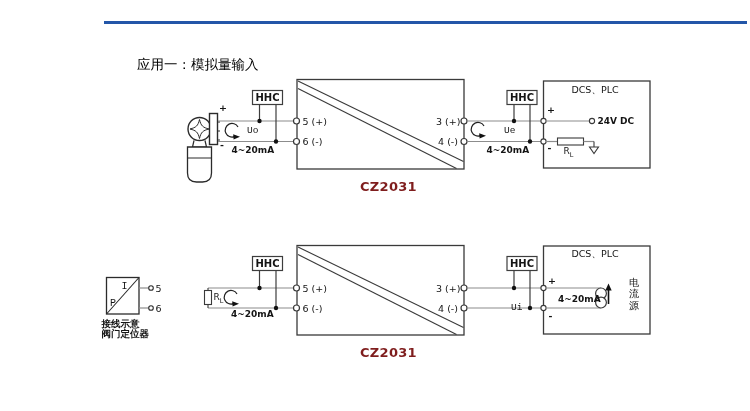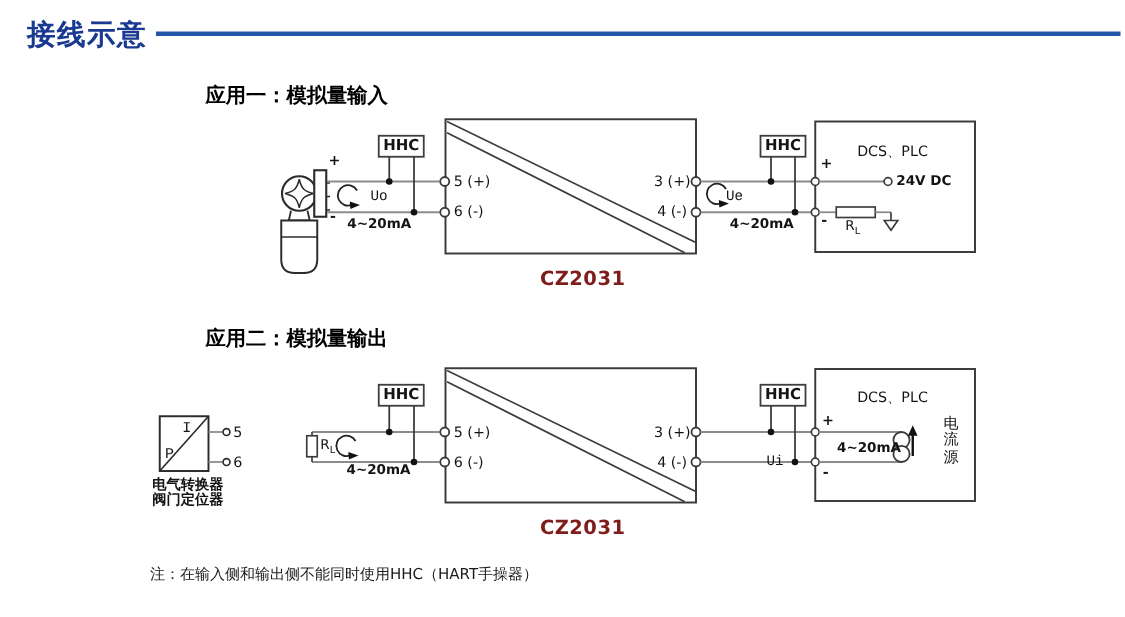--- a/index.html
+++ b/index.html
@@ -7,41 +7,40 @@
     position:relative;width:750px;height:411px;background:#ffffff;overflow:hidden;
     font-family:"DejaVu Sans","Liberation Sans",sans-serif;
   }
   .page-title{
     position:absolute;left:18px;top:10px;font-size:19px;font-weight:700;
     color:#19388f;letter-spacing:1px;white-space:nowrap;
   }
   .title-rule{position:absolute;left:104px;top:21px;width:643px;height:2.5px;background:#2356a8;}
   svg.diagram{position:absolute;left:0;top:0;}
   .lb{position:absolute;white-space:nowrap;color:#141414;line-height:1.05;}
-  .app-title{font-size:13.5px;font-weight:700;color:#000;}
+  .app-title{font-size:13.5px;font-weight:400;color:#000;}
   .hhc{width:30px;text-align:center;font-size:10px;font-weight:600;}
   .sig{font-size:9.5px;font-family:Liberation Mono, monospace;}
   .ma{font-size:9px;font-weight:bold;}
   .term{font-size:9.5px;}
   .term-r{width:22px;text-align:right;font-size:9.5px;}
   .model{width:47px;text-align:center;font-size:13px;font-weight:600;letter-spacing:.3px;color:#7f1d1d;}
-  .dcs-t{width:52px;text-align:center;font-size:9.5px;margin-top:12px;}
+  .dcs-t{width:52px;text-align:center;font-size:9.5px;}
   .pm{font-size:9.5px;font-weight:700;}
   .rl{font-size:9px;}
   .rl sub{font-size:6.5px;}
   .vname{font-size:9.5px;font-weight:600;line-height:1.02;}
   .vsrc{width:12px;font-size:10px;line-height:11.8px;word-break:break-all;white-space:normal;}
   .note{font-size:10px;color:#1a1a1a;}
 </style>
 </head>
 <body>
 
 <div class="canvas">
 
-  <span class="page-title">接线示意</span>
   <div class="title-rule"></div>
 
   <svg class="diagram" width="750" height="411" viewBox="0 0 750 411">
     <defs>
       <g id="curArrow">
         <path d="M 13 3 A 6.8 6.8 0 1 0 9.5 12.6" fill="none" stroke="#222" stroke-width="1.2"></path>
         <path d="M 8.2 10.3 L 15 12.7 L 8.6 15.4 Z" fill="#111" stroke="none"></path>
       </g>
     </defs>
 
@@ -168,63 +167,61 @@
         <circle cx="601" cy="302.6" r="5.4" fill="#fff" stroke-width="1.2"></circle>
       </g>
       <g>
         <line x1="608.5" y1="304" x2="608.5" y2="289" stroke="#111" stroke-width="1.6"></line>
         <path d="M 605.3 290.5 L 611.7 290.5 L 608.5 283.5 Z" fill="#111" stroke="none"></path>
       </g>
     </g>
   </svg>
 
   <span class="lb app-title" style="left:137px;top:56.5px">应用一：模拟量输入</span>
-  <span class="lb app-title" style="left:137px;top:218.5px">应用二：模拟量输出</span>
 
   <span class="lb hhc" style="left:252.5px;top:92.5px">HHC</span>
   <span class="lb hhc" style="left:507px;top:92.5px">HHC</span>
   <span class="lb hhc" style="left:252.5px;top:258.5px">HHC</span>
   <span class="lb hhc" style="left:507px;top:258.5px">HHC</span>
 
   <span class="lb pm" style="left:219px;top:103px">+</span>
   <span class="lb pm" style="left:220px;top:140px">-</span>
   <span class="lb sig" style="left:247px;top:125.5px">Uo</span>
   <span class="lb ma" style="left:231.5px;top:145.5px">4~20mA</span>
-  <span class="lb sig" style="left:484px;top:125.5px">Ue</span>
+  <span class="lb sig" style="left:504px;top:125.5px">Ue</span>
   <span class="lb ma" style="left:486.5px;top:145.5px">4~20mA</span>
 
   <span class="lb term" style="left:302.5px;top:116.5px">5 (+)</span>
   <span class="lb term" style="left:302.5px;top:136.5px">6 (-)</span>
   <span class="lb term-r" style="left:436px;top:116.5px">3 (+)</span>
   <span class="lb term-r" style="left:436px;top:136.5px">4 (-)</span>
   <span class="lb model" style="left:360px;top:179.5px">CZ2031</span>
 
   <span class="lb dcs-t" style="left:569px;top:85px">DCS、PLC</span>
   <span class="lb pm" style="left:547px;top:105px">+</span>
   <span class="lb pm" style="left:547.5px;top:143px">-</span>
   <span class="lb ma" style="left:597.5px;top:116.5px">24V DC</span>
   <span class="lb rl" style="left:563.5px;top:147px"><span>R</span><sub>L</sub></span>
 
   <span class="lb sig" style="left:121.5px;top:281.5px;font-size:10px">I</span>
   <span class="lb sig" style="left:110px;top:298.5px;font-size:10px">P</span>
   <span class="lb term" style="left:155.5px;top:283.5px">5</span>
   <span class="lb term" style="left:155.5px;top:303.5px">6</span>
-  <span class="lb vname" style="left:101.5px;top:319px">电气转换器</span>
+  <span class="lb vname" style="left:101.5px;top:319px">接线示意</span>
   <span class="lb vname" style="left:101.5px;top:328.8px">阀门定位器</span>
 
   <span class="lb rl" style="left:213.5px;top:293px"><span>R</span><sub>L</sub></span>
   <span class="lb ma" style="left:231px;top:310px">4~20mA</span>
 
   <span class="lb term" style="left:302.5px;top:283.5px">5 (+)</span>
   <span class="lb term" style="left:302.5px;top:303.5px">6 (-)</span>
   <span class="lb term-r" style="left:436px;top:283.5px">3 (+)</span>
   <span class="lb term-r" style="left:436px;top:303.5px">4 (-)</span>
   <span class="lb model" style="left:360px;top:345.5px">CZ2031</span>
 
   <span class="lb sig" style="left:511px;top:303px">Ui</span>
   <span class="lb dcs-t" style="left:569px;top:249px">DCS、PLC</span>
   <span class="lb pm" style="left:548px;top:275.5px">+</span>
   <span class="lb pm" style="left:548.5px;top:311px">-</span>
   <span class="lb ma" style="left:558px;top:294.5px">4~20mA</span>
   <span class="lb vsrc" style="left:629px;top:276.5px">电流源</span>
 
-  <span class="lb note" style="left:100px;top:379px">注：在输入侧和输出侧不能同时使用HHC（HART手操器）</span>
 </div>
 
 </body></html>

